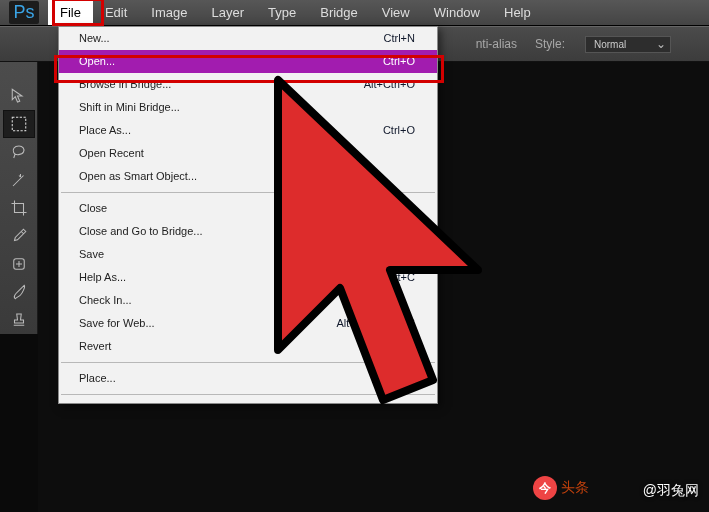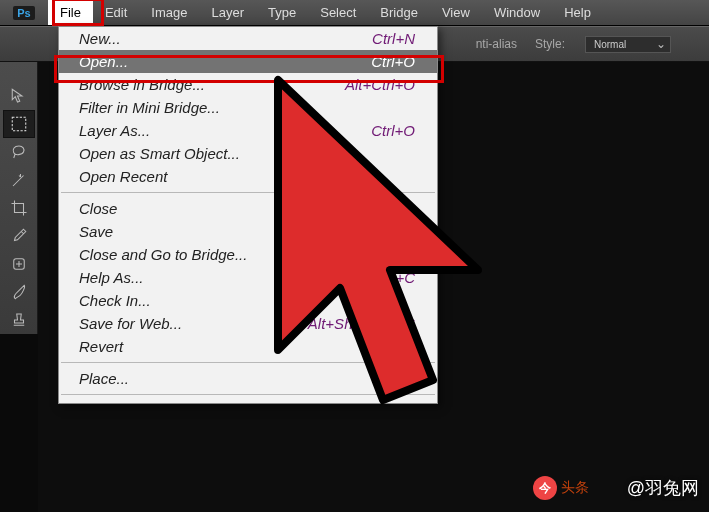--- a/index.html
+++ b/index.html
@@ -1,66 +1,65 @@
 <!DOCTYPE html>
 <html><head>
 <meta charset="utf-8">
 <style>
   * { box-sizing: border-box; margin: 0; padding: 0; font-family: "Segoe UI", Tahoma, sans-serif; }
   body { width: 709px; height: 512px; background: #0a0a0a; overflow: hidden; position: relative; }
   
   .menubar { height: 26px; background: linear-gradient(#575757,#444); display: flex; align-items: stretch; color: #ddd; font-size: 13px; border-bottom: 1px solid #000; position: relative; z-index: 5; }
   .menubar .logo { width: 48px; display:flex; align-items:center; justify-content:center; }
-  .menubar .logo-box { background:#1c1c1c; padding:1px 4px; border-radius:2px; color:#3aa4e6; font-weight:bold; font-size:11px; display:inline-block;text-align:center;}
+  .menubar .logo-box { background:#1c1c1c; padding:1px 4px; border-radius:2px; color:#3aa4e6; font-weight:normal; font-size:18px; display:inline-block;text-align:center;}
   .menubar .mitem { padding: 0 12px; display:flex; align-items:center; cursor:default;text-align:center; }
   .menubar .mitem.active { background:#fff; color:#000; }
   .file-highlight { position:absolute; border:3px solid #d30000; top:-2px; left:52px; width:52px; height:28px; pointer-events:none; z-index:20;}
   
   .optionsbar { height: 36px; background: linear-gradient(#4b4b4b,#3c3c3c); border-top:1px solid #666; border-bottom:1px solid #111; display:flex; align-items:center; padding-left:54px; color:#a8a8a8; font-size:12px; gap:18px;}
   .optionsbar .aa { display:flex; align-items:center; gap:4px;}
   .optionsbar .style-group { display:flex; align-items:center; gap:20px;}
   .optionsbar .dropdown { background:#2d2d2d; border:1px solid #555; color:#ccc; padding:2px 20px 2px 8px; font-size:10px; position:relative; min-width:86px;}
   .optionsbar .dropdown::after { content:"⌄"; position:absolute; right:4px; top:0; color:#bbb; font-size:12px;}
   
   .toolbar { position:absolute; left:0; top:62px; width:38px; background: linear-gradient(#4c4c4c,#3a3a3a); border-right:1px solid #1a1a1a; display:flex; flex-direction:column; align-items:center; padding-top:20px; gap:0;}
   .tool { width:32px; height:28px; display:flex; align-items:center; justify-content:center; color:#ccc; cursor:default; position:relative;}
   .tool svg { width:18px; height:18px; fill:none; stroke:#bbb; stroke-width:1.4; }
   .tool.selected { background:#1e1e1e; border:1px solid #111;}
   .tool.selected svg { stroke:#ddd; }
   
   .canvas-area { position:absolute; left:38px; top:62px; right:0; bottom:0; background:#0d0d0d; }
   
-  .dropdown-menu { position:absolute; left:58px; top:26px; width:380px; background:#f2f2f2; border:1px solid #8a8a8a; box-shadow:3px 3px 8px rgba(0,0,0,0.5); z-index:15; font-size:15px; color:#222; padding-bottom:4px;font-style:italic;}
+  .dropdown-menu { position:absolute; left:58px; top:26px; width:380px; background:#f2f2f2; border:1px solid #8a8a8a; box-shadow:3px 3px 8px rgba(0,0,0,0.5); z-index:15; font-size:11px; color:#222; padding-bottom:4px;}
   .dropdown-menu .row { display:flex; justify-content:space-between; padding:3px 22px 3px 20px; cursor:default; line-height:17px;}
-  .dropdown-menu .row.sel { background:#737373; color:#fff;}
+  .dropdown-menu .row.sel { background:#a21caf; color:#fff;}
   .dropdown-menu .sep { height:1px; background:#b8b8b8; margin:4px 2px;}
-  .dropdown-menu .row .sc { color:#701a75; }
+  .dropdown-menu .row .sc { color:#0f172a; }
   .dropdown-menu .row.sel .sc { color:#fff; }
   .open-highlight { position:absolute; border:3px solid #d30000; top:55px; left:54px; width:390px; height:28px; pointer-events:none; z-index:25;}
   
   .big-cursor { position:absolute; left:258px; top:70px; z-index:30; pointer-events:none;}
   
   .watermark-logo { position:absolute; right:120px; bottom:12px; z-index:40; display:flex; align-items:center; gap:4px;}
   .watermark-logo .circle { width:24px; height:24px; border-radius:50%; background:#e44; display:flex; align-items:center; justify-content:center; color:#fff; font-size:12px; font-weight:bold;}
   .watermark-logo .txt { color:#c2410c; font-size:14px; font-weight:500;}
-  .watermark-text { position:absolute; right:10px; bottom:12px; color:#fff; font-size:18px; z-index:40; text-shadow:0 0 4px #000;}
+  .watermark-text { position:absolute; right:10px; bottom:12px; color:#fff; font-size:14px; z-index:40; text-shadow:0 0 4px #000;}
 </style>
 </head>
 <body>
 
 <div class="menubar">
   <div class="logo">
       <span class="logo-box">Ps</span>
     </div>
   <div class="mitem active">File</div>
   <div class="mitem">Edit</div>
   <div class="mitem">Image</div>
   <div class="mitem">Layer</div>
   <div class="mitem">Type</div>
-  <div class="mitem">Select</div>
   <div class="mitem">Bridge</div>
   <div class="mitem">View</div>
   <div class="mitem">Window</div>
   <div class="mitem">Help</div>
 </div>
 <div class="file-highlight"></div>
 
 <div class="optionsbar">
   <div style="flex:1"></div>
   <div class="aa">
@@ -131,44 +130,44 @@
     </div>
     <div class="row sel">
       <span>Open...</span>
       <span class="sc">Ctrl+O</span>
     </div>
     <div class="row">
       <span>Browse in Bridge...</span>
       <span class="sc">Alt+Ctrl+O</span>
     </div>
     <div class="row">
-      <span>Filter in Mini Bridge...</span>
+      <span>Shift in Mini Bridge...</span>
     </div>
     <div class="row">
-      <span>Layer As...</span>
+      <span>Place As...</span>
       <span class="sc">Ctrl+O</span>
     </div>
     <div class="row">
-      <span>Open as Smart Object...</span>
+      <span>Open Recent</span>
     </div>
     <div class="row">
-      <span>Open Recent</span>
+      <span>Open as Smart Object...</span>
     </div>
     <div class="sep"></div>
     <div class="row">
       <span>Close</span>
       <span class="sc"></span>
     </div>
     <div class="row">
+      <span>Close and Go to Bridge...</span>
+      <span class="sc">hift+W</span>
+    </div>
+    <div class="row">
       <span>Save</span>
       <span class="sc"></span>
-    </div>
-    <div class="row">
-      <span>Close and Go to Bridge...</span>
-      <span class="sc">hift+W</span>
     </div>
     <div class="row">
       <span>Help As...</span>
       <span class="sc">Shift+C</span>
     </div>
     <div class="row">
       <span>Check In...</span>
     </div>
     <div class="row">
       <span>Save for Web...</span>

